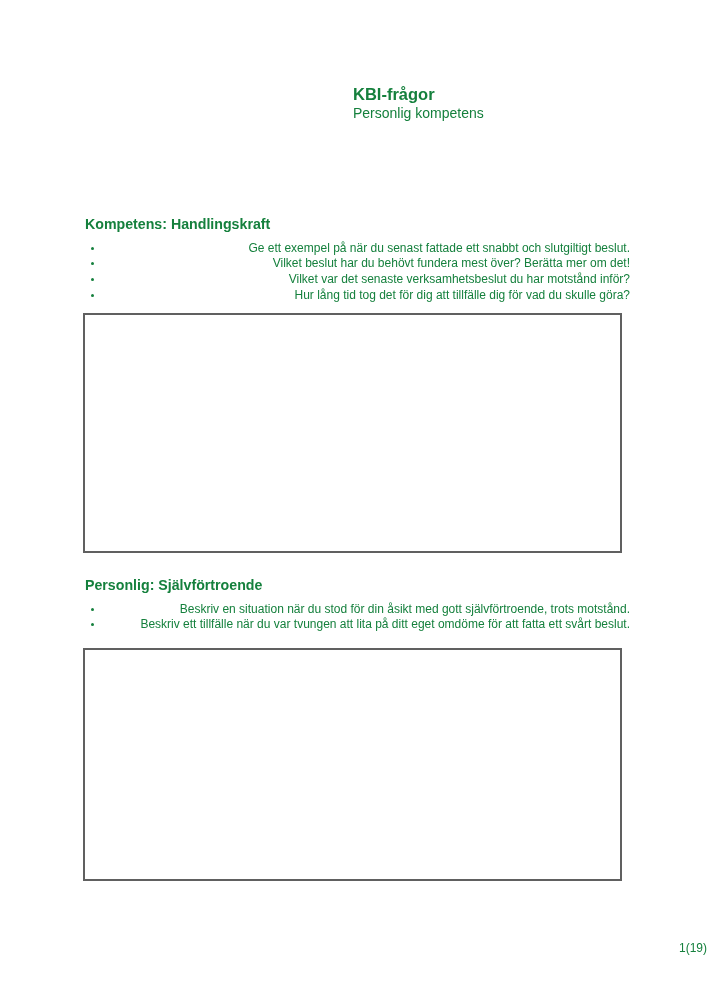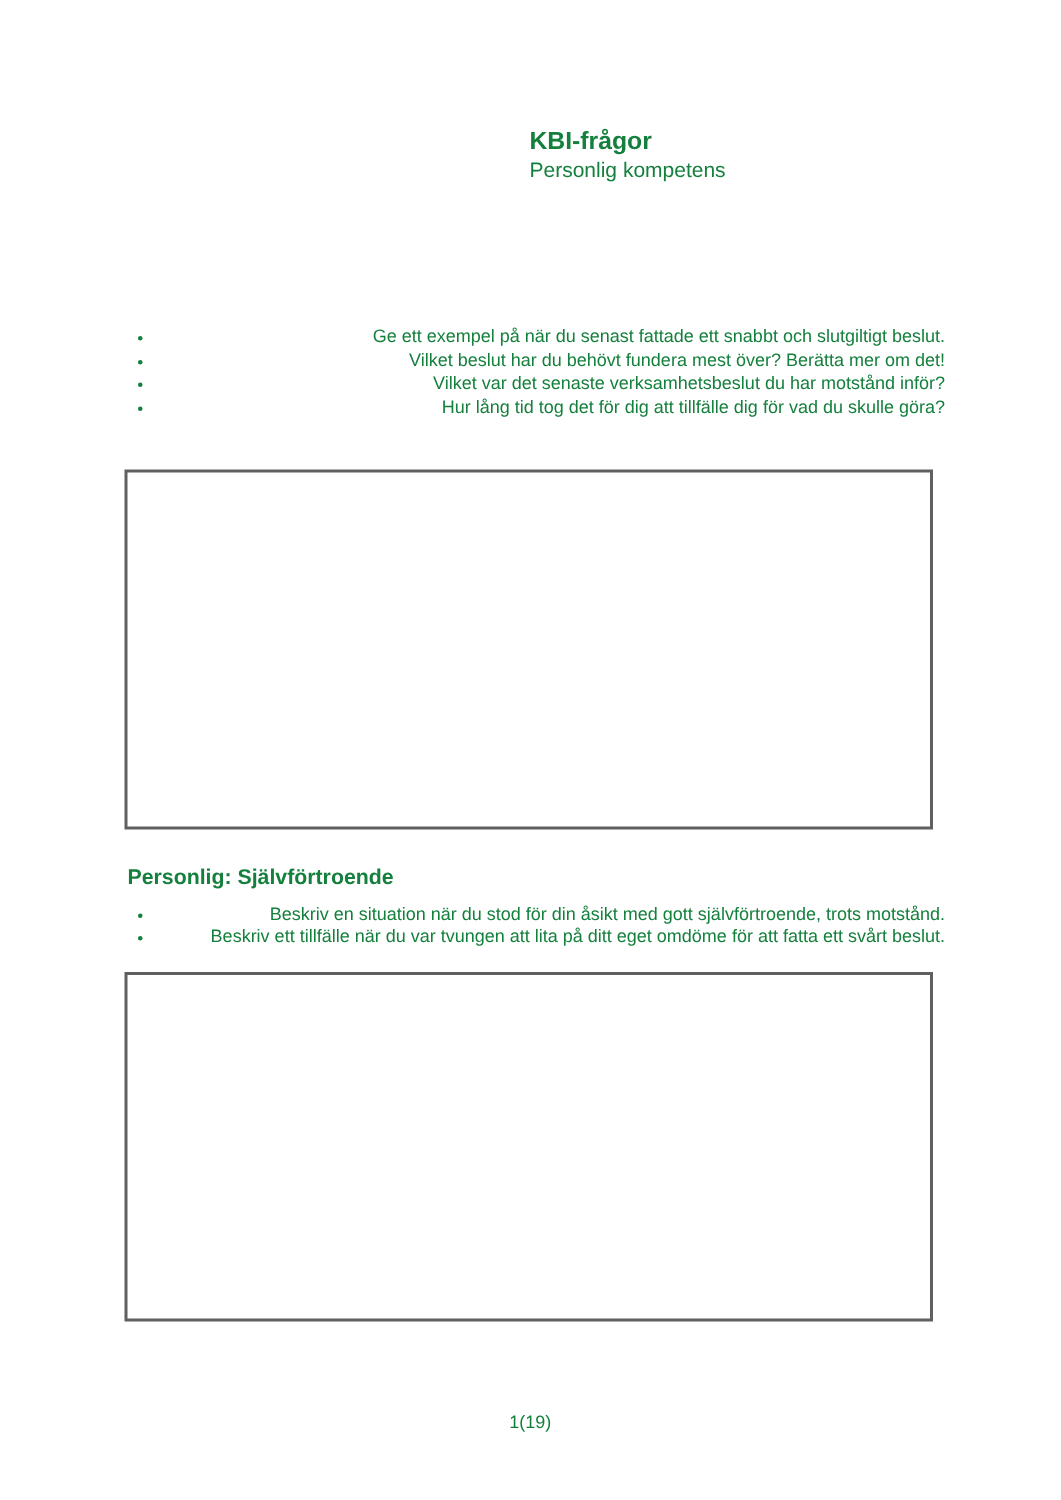--- a/index.html
+++ b/index.html
@@ -67,35 +67,36 @@
     border: 2px solid #606060;
     box-sizing: border-box;
   }
   .answer-box-1 { top: 313px; height: 240px; }
   .answer-box-2 { top: 648px; height: 233px; }
   .page-footer {
     position: absolute;
     left: 0;
     top: 941px;
     width: 707px;
-    text-align: center;
+    text-align: right;
     font-size: 12px;
   }
 </style>
 </head>
 <body>
 
 <div class="page">
 
   <div class="doc-header">
     <div class="doc-title">KBI-frågor</div>
     <div class="doc-subtitle">Personlig kompetens</div>
   </div>
 
   <div class="section section-1">
+    <h2 class="section-heading">Kompetens: Handlingskraft</h2>
     <ul class="bullets">
       <li>Ge ett exempel på när du senast fattade ett snabbt och slutgiltigt beslut.</li>
       <li>Vilket beslut har du behövt fundera mest över? Berätta mer om det!</li>
       <li>Vilket var det senaste verksamhetsbeslut du har motstånd inför?</li>
       <li>Hur lång tid tog det för dig att tillfälle dig för vad du skulle göra?</li>
     </ul>
   </div>
 
   <div class="answer-box answer-box-1"></div>
 

